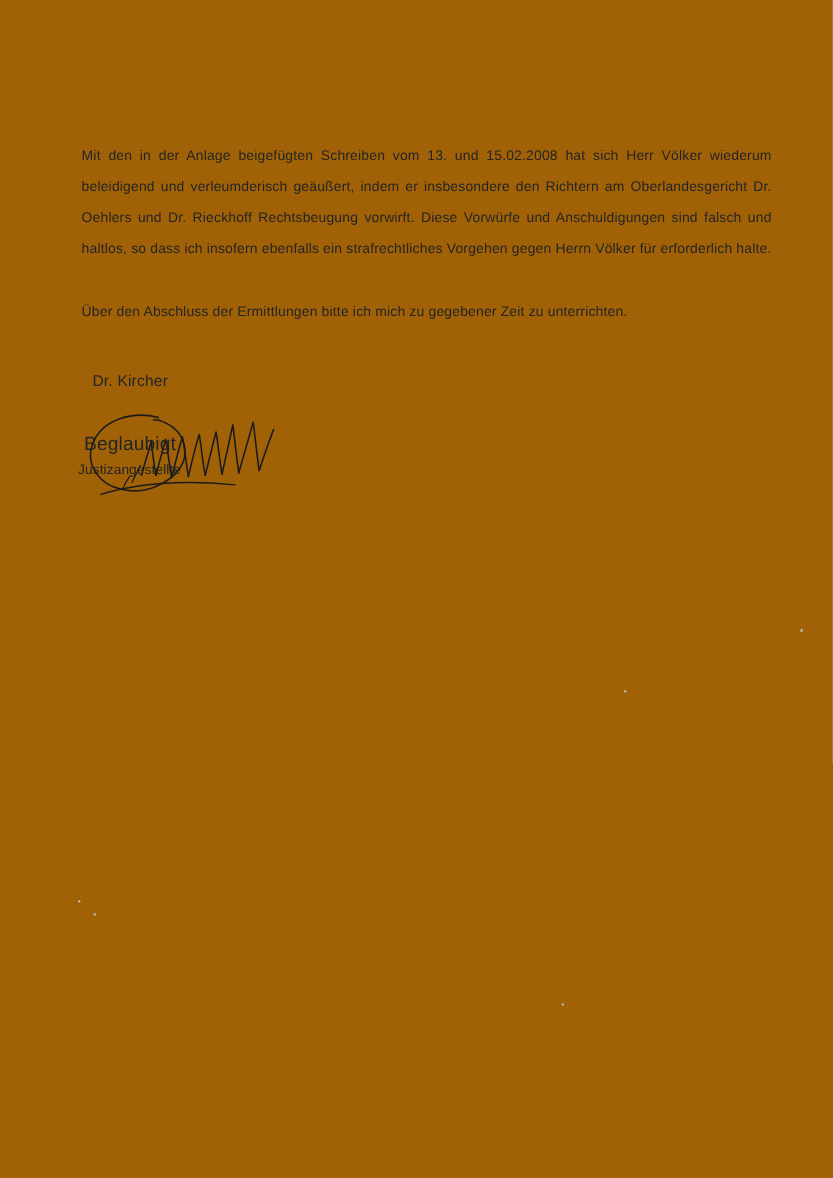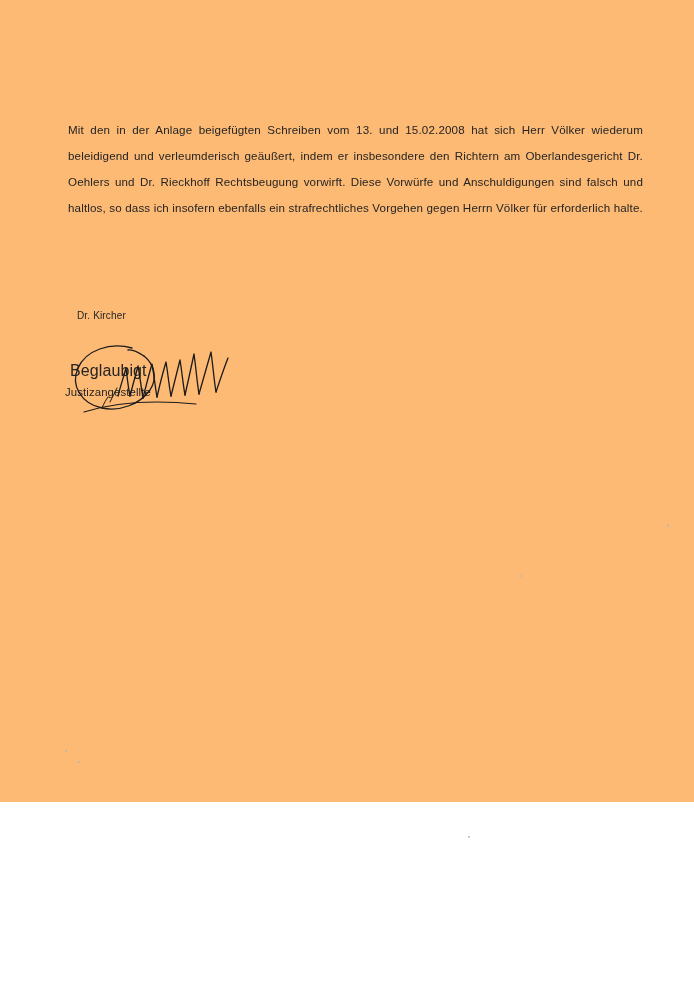--- a/index.html
+++ b/index.html
@@ -14,22 +14,22 @@
     color: #1a1a1a;
     position: relative;
     overflow: hidden;
   }
 
   .page {
     position: absolute;
     top: 0;
     left: 0;
     width: 694px;
-    height: 802px;
-    background: #fdba74;
+    height: 982px;
+    background: #a16207;
   }
 
   
   .speck {
     position: absolute;
     background: #b9b9b9;
     border-radius: 50%;
   }
 
   .body-block {
@@ -58,21 +58,21 @@
     left: 68px;
     top: 310px;
     width: 330px;
     height: 110px;
   }
 
   .sig-name {
     position: absolute;
     left: 9px;
     top: 0;
-    font-size: 10px;
+    font-size: 13px;
     color: #242424;
     letter-spacing: 0.15px;
     text-align: right;
   }
 
   .sig-beglaubigt {
     position: absolute;
     left: 2px;
     top: 52px;
     font-size: 16px;
@@ -104,20 +104,21 @@
 <div class="page">
 
   <div class="speck" style="left:65px; top:750px; width:2px; height:2px;"></div>
   <div class="speck" style="left:78px; top:761px; width:1.5px; height:1.5px;"></div>
   <div class="speck" style="left:520px; top:575px; width:2px; height:2px;"></div>
   <div class="speck" style="left:667px; top:524px; width:2px; height:3px;"></div>
   <div class="speck" style="left:468px; top:836px; width:2px; height:2px;"></div>
 
   <div class="body-block">
     <p class="para">Mit den in der Anlage beigefügten Schreiben vom 13. und 15.02.2008 hat sich Herr Völker wiederum beleidigend und verleumderisch geäußert, indem er insbesondere den Richtern am Oberlandesgericht Dr. Oehlers und Dr. Rieckhoff Rechtsbeugung vorwirft. Diese Vorwürfe und Anschuldigungen sind falsch und haltlos, so dass ich insofern ebenfalls ein strafrechtliches Vorgehen gegen Herrn Völker für erforderlich halte.</p>
+    <p class="para para-2">Über den Abschluss der Ermittlungen bitte ich mich zu gegebener Zeit zu unterrichten.</p>
   </div>
 
   <div class="signature-area">
     <div class="sig-name">Dr. Kircher</div>
     <div class="sig-beglaubigt">Beglaubigt</div>
     <div class="sig-role">Justizangestellte</div>
 
     <svg class="sig-svg" viewBox="0 0 220 100">
       <g fill="none" stroke="#1b1b1b" stroke-width="1.3" stroke-linecap="round" stroke-linejoin="round">
 

